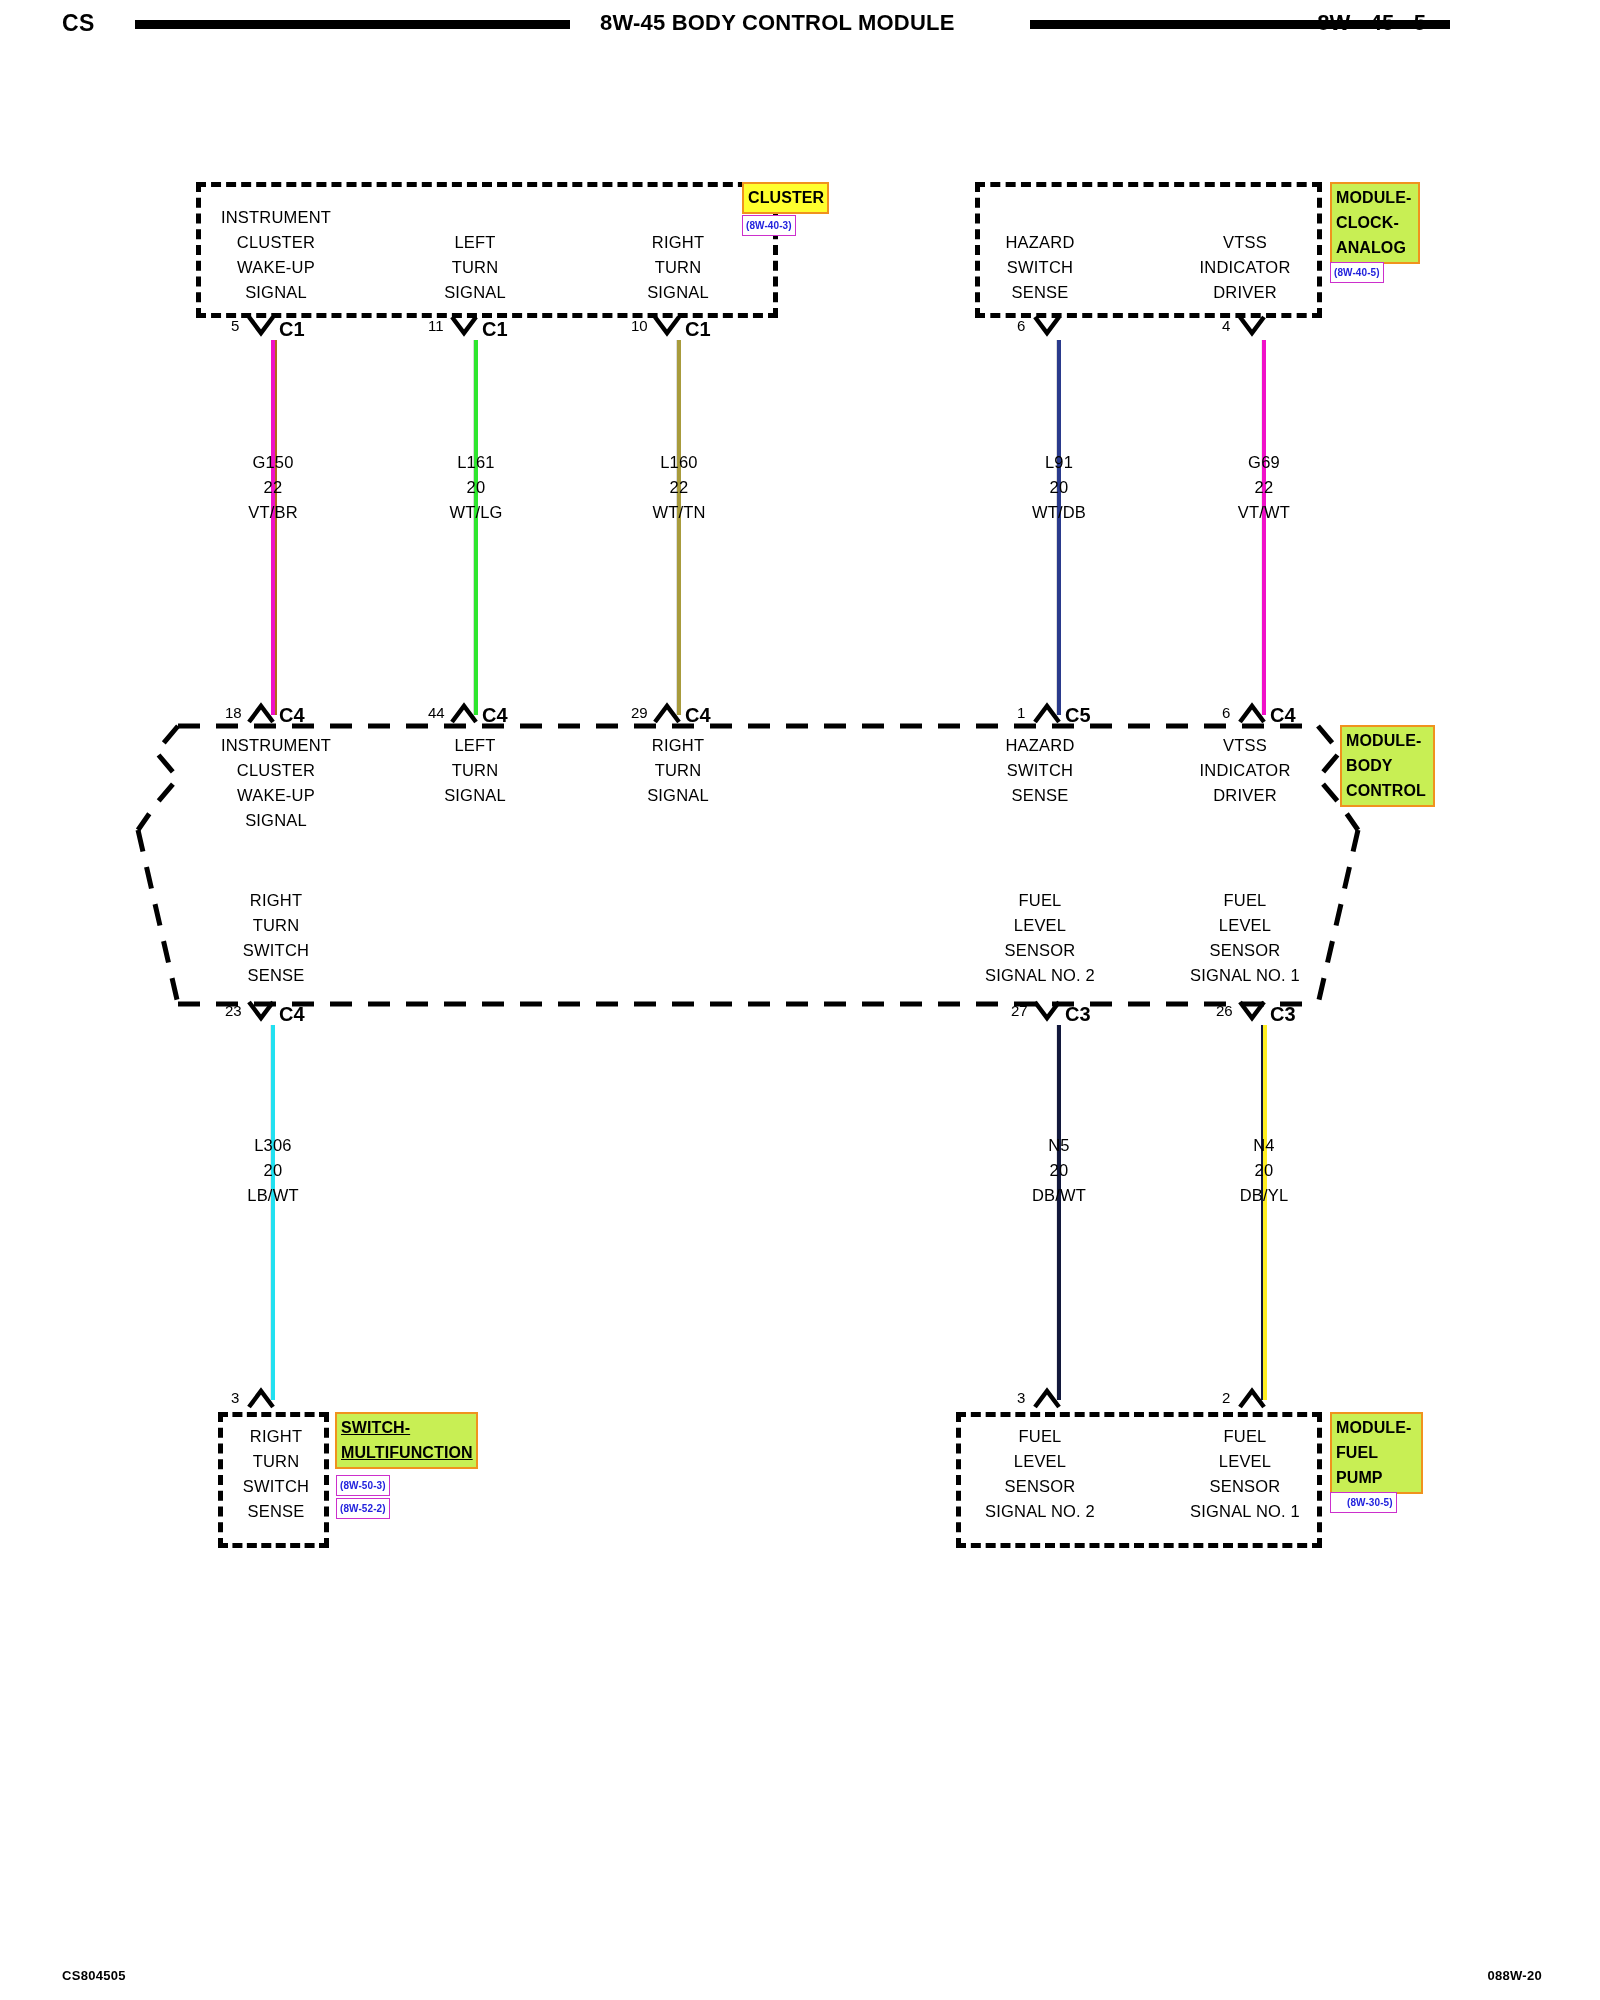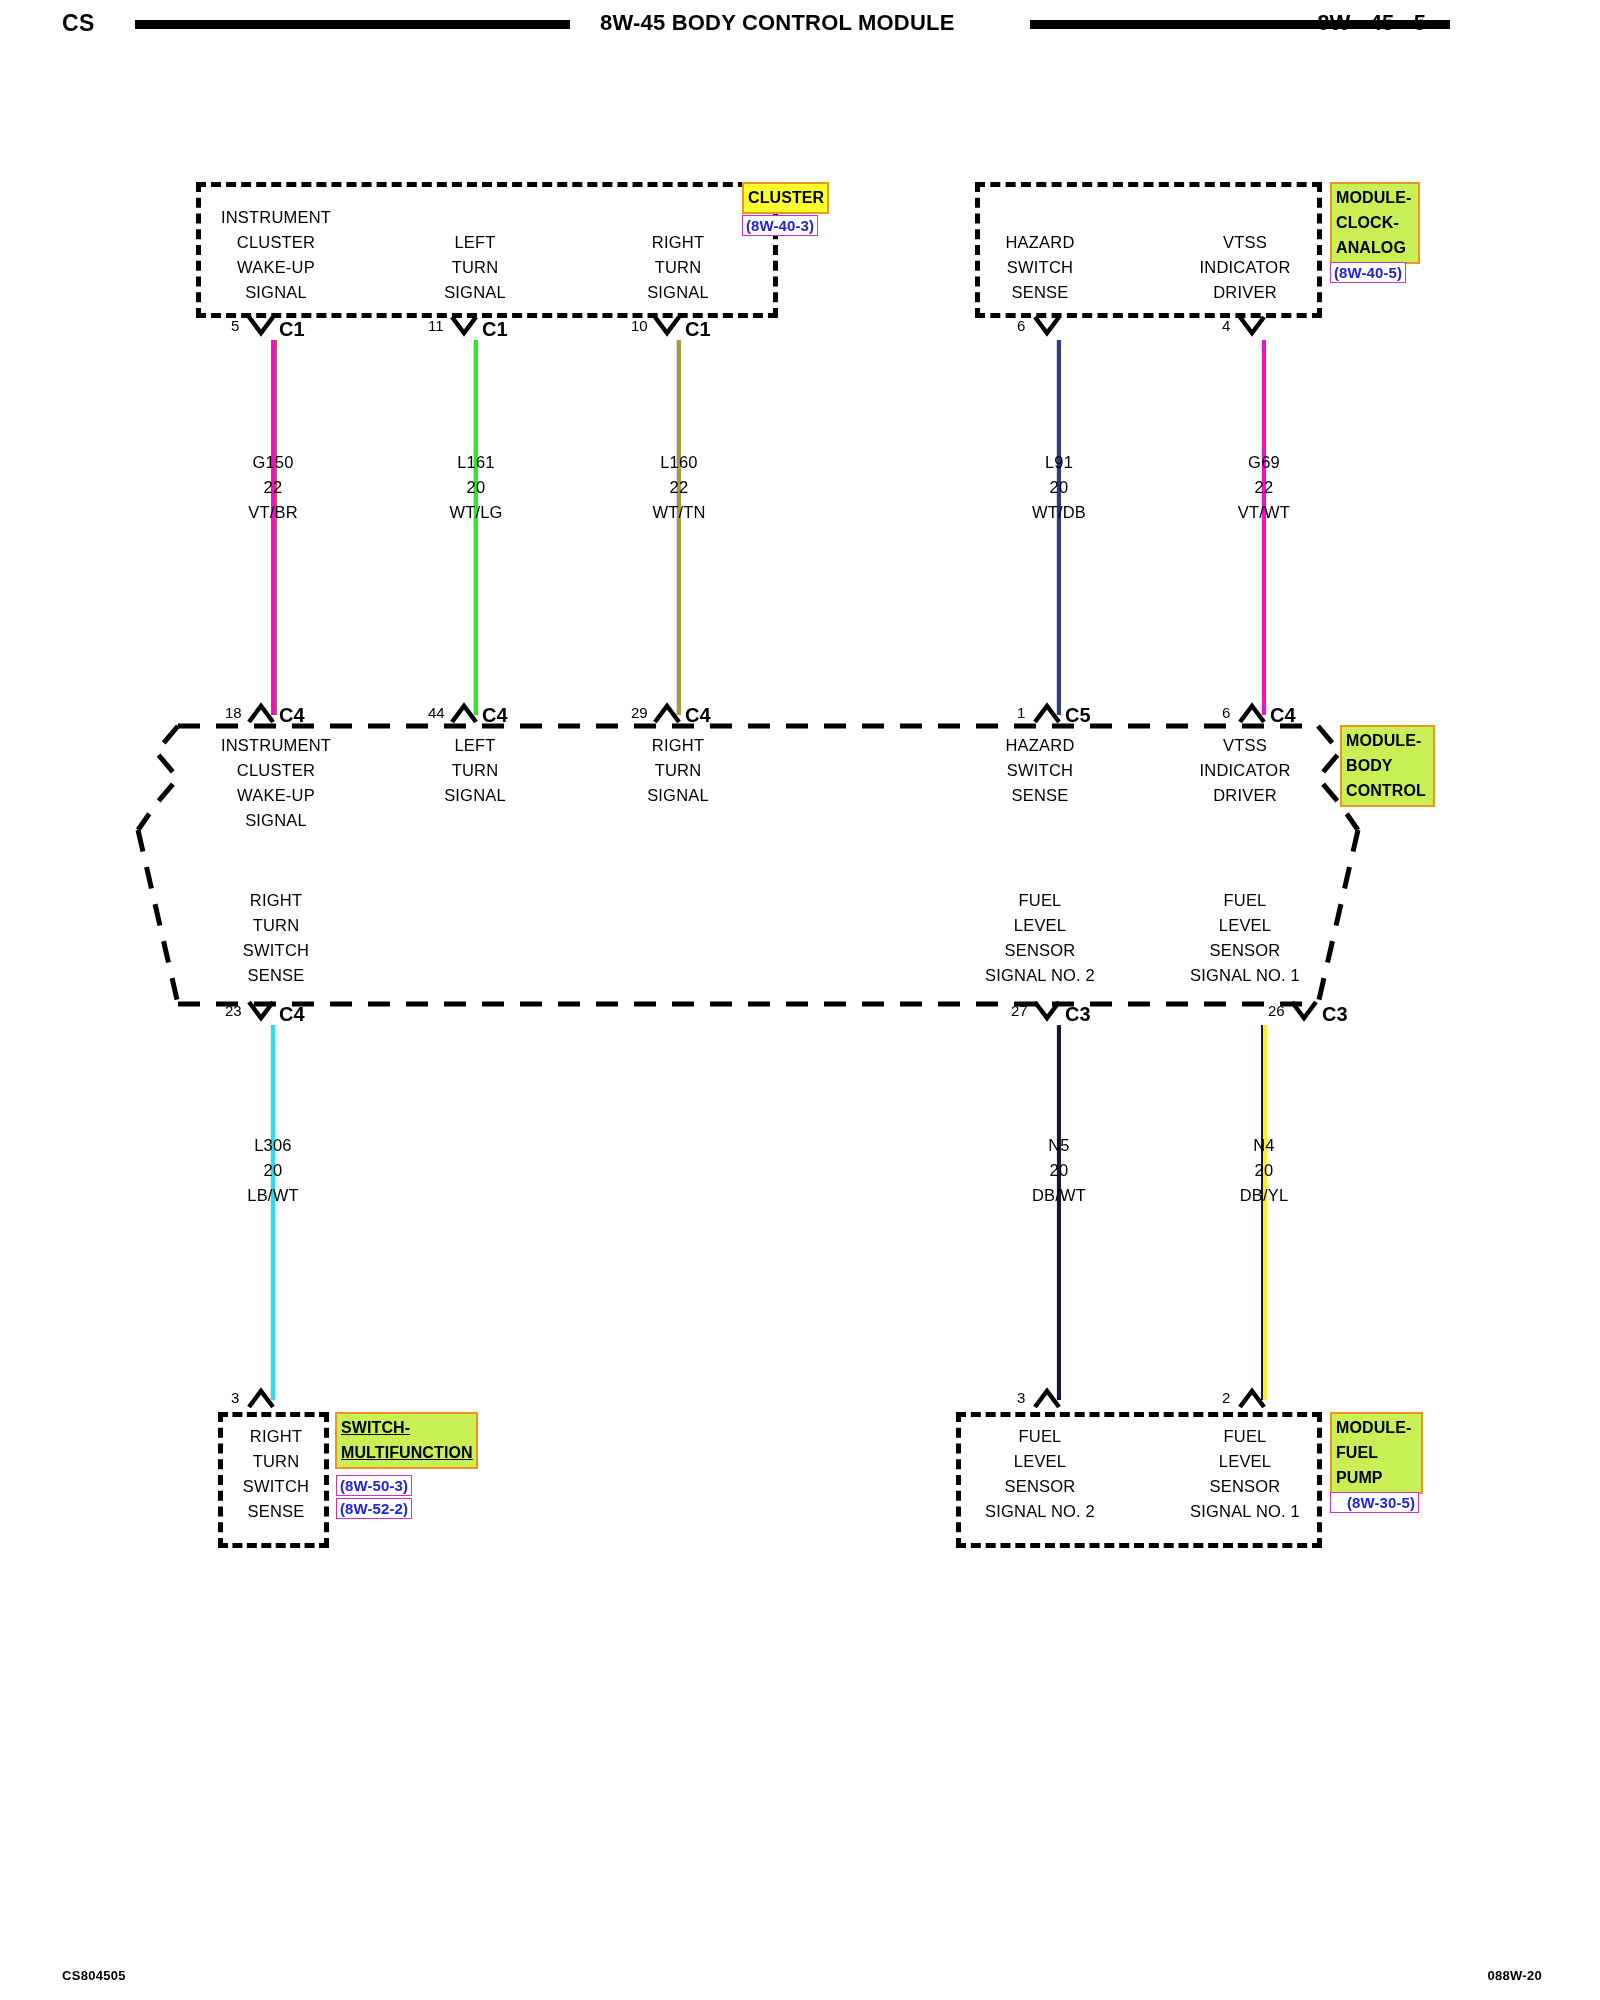--- a/index.html
+++ b/index.html
@@ -44,21 +44,21 @@
   
   .wire{position:absolute;width:7px;}
   .wire i{position:absolute;top:0;bottom:0;display:block;}
 
   
   .hl{position:absolute;background:#c8ef54;border:2px solid #f0921e;
       font-size:16px;font-weight:bold;line-height:25px;padding:1px 3px 2px 4px;
       letter-spacing:.1px;white-space:nowrap;box-sizing:border-box;}
   .hl.yel{background:#ffff2e;}
   .ref{position:absolute;background:#ffffff;border:1.5px solid #cc2fcc;
-       color:#2222dd;font-size:15px;font-weight:bold;line-height:19px;
+       color:#2222dd;font-size:10px;font-weight:bold;line-height:19px;
        padding:0px 3px;letter-spacing:.1px;white-space:nowrap;}
 </style>
 </head>
 <body>
 
 <div class="hdr">
   <div class="hdr-cs">CS</div>
   <div class="hdr-rule-l"></div>
   <div class="hdr-title">8W-45 BODY CONTROL MODULE</div>
   <div class="hdr-rule-r"></div>
@@ -303,21 +303,21 @@
   <span class="num" style="left:-20px;top:2px;">23</span>
   <span class="cid" style="left:34px;top:3px;">C4</span>
 </div>
 <div class="conn" style="left:1031px;top:1000px;">
   <svg width="40" height="26" viewBox="0 0 40 26">
     <path d="M4 2 L16 18 L28 2" stroke="#000" stroke-width="4.5" fill="none"></path>
   </svg>
   <span class="num" style="left:-20px;top:2px;">27</span>
   <span class="cid" style="left:34px;top:3px;">C3</span>
 </div>
-<div class="conn" style="left:1288px;top:1000px;text-align:center;">
+<div class="conn" style="left:1236px;top:1000px;text-align:center;">
   <svg width="40" height="26" viewBox="0 0 40 26">
     <path d="M4 2 L16 18 L28 2" stroke="#000" stroke-width="4.5" fill="none"></path>
   </svg>
   <span class="num" style="left:-20px;top:2px;">26</span>
   <span class="cid" style="left:34px;top:3px;">C3</span>
 </div>
 
 <div class="wire" style="left:270px;top:1025px;height:375px;">
   <i style="left:1px;width:4px;background:#22e0f0;"></i>
   <i style="left:0;width:1px;background:#e8e8e8;"></i>

